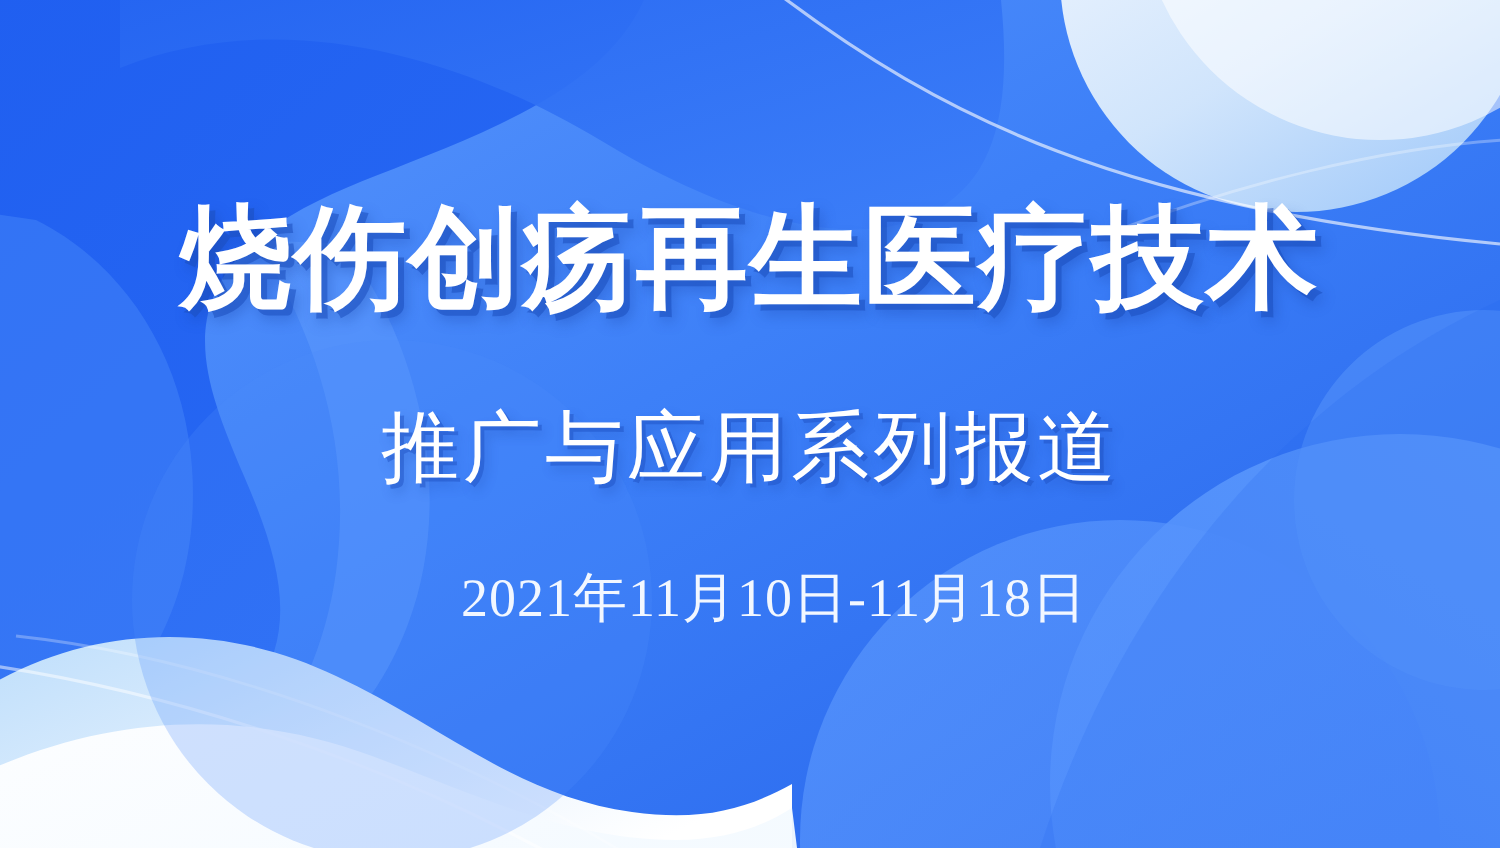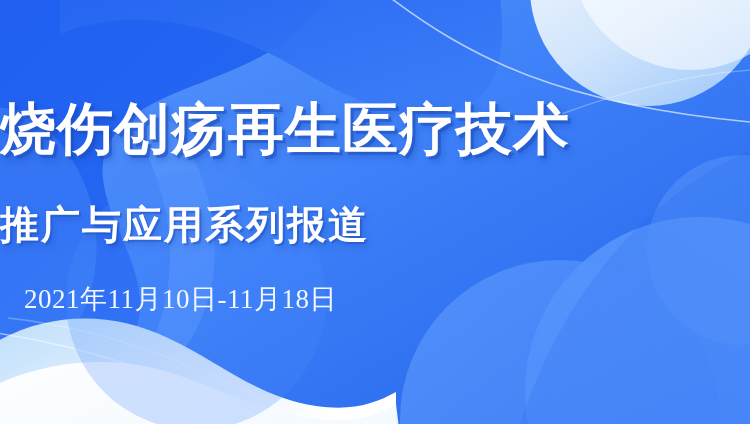--- a/index.html
+++ b/index.html
@@ -29,20 +29,21 @@
   }
 
   
   .text-stack {
     position: absolute;
     left: 0;
     top: 0;
     width: 750px;
     height: 424px;
     z-index: 10;
+    text-align: center;
     pointer-events: none;
   }
 
   .main-title {
     position: absolute;
     left: 0;
     right: 0;
     top: 101px;
     font-size: 56px;
     line-height: 1.0;
@@ -55,21 +56,21 @@
       4px 5px 7px rgba(20, 60, 160, 0.35);
   }
 
   .sub-title {
     position: absolute;
     left: 0;
     right: 0;
     top: 205px;
     font-size: 39px;
     line-height: 1.0;
-    font-weight: 700;
+    font-weight: 400;
     color: #ffffff;
     letter-spacing: 2px;
     white-space: nowrap;
     text-shadow:
       2px 2px 0 rgba(28, 78, 190, 0.45),
       3px 4px 6px rgba(20, 60, 160, 0.3);
   }
 
   .date-line {
     position: absolute;

